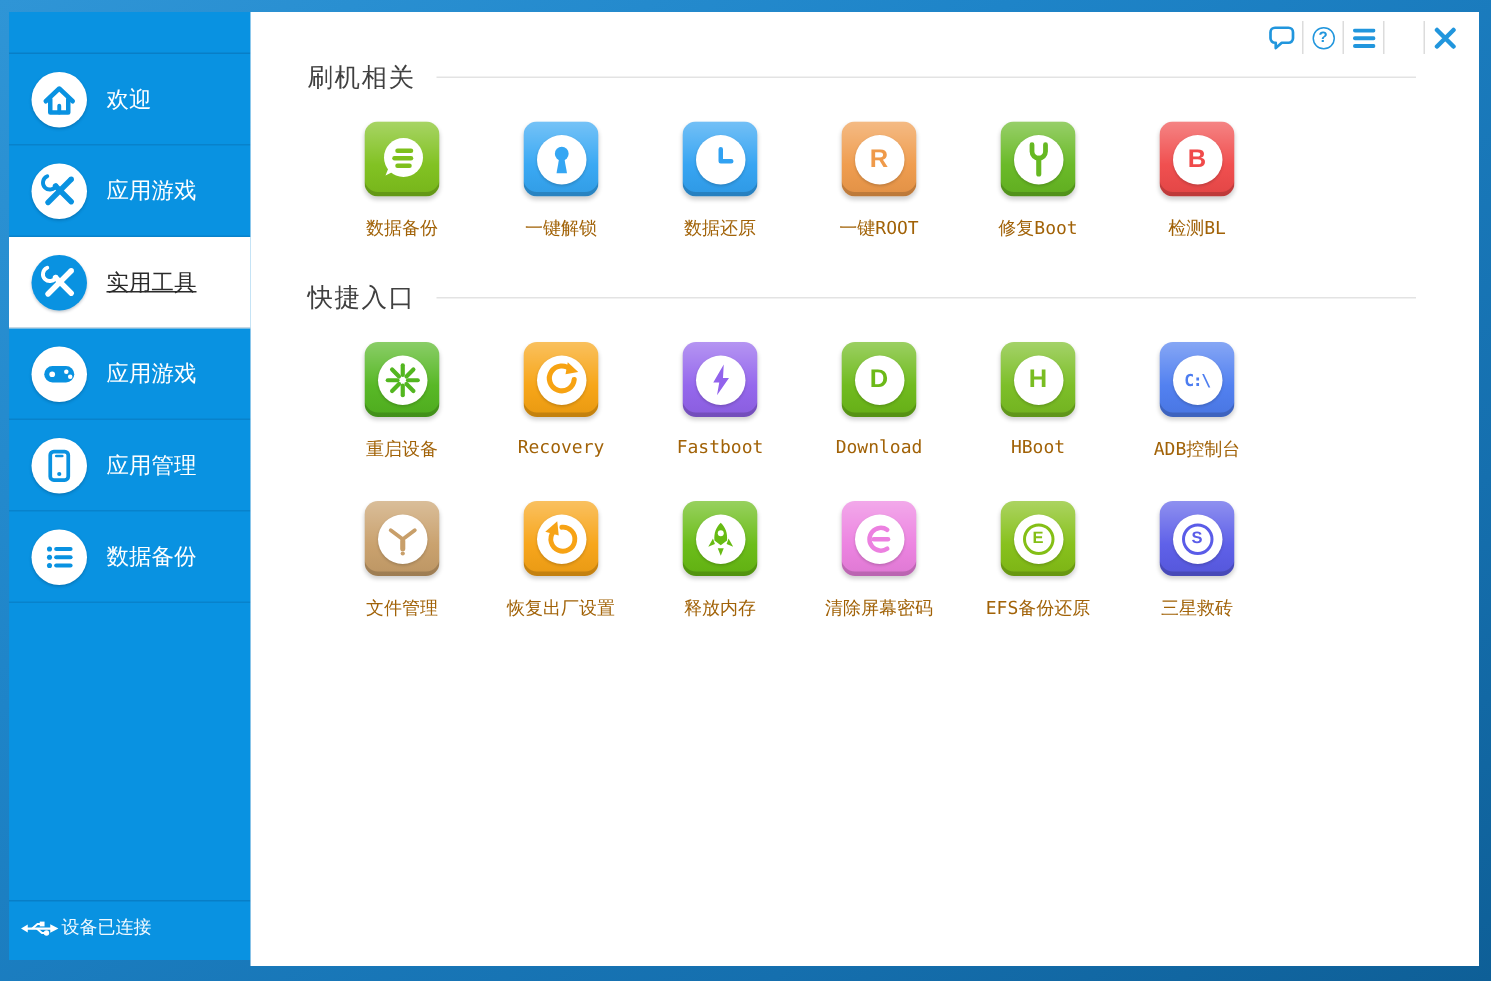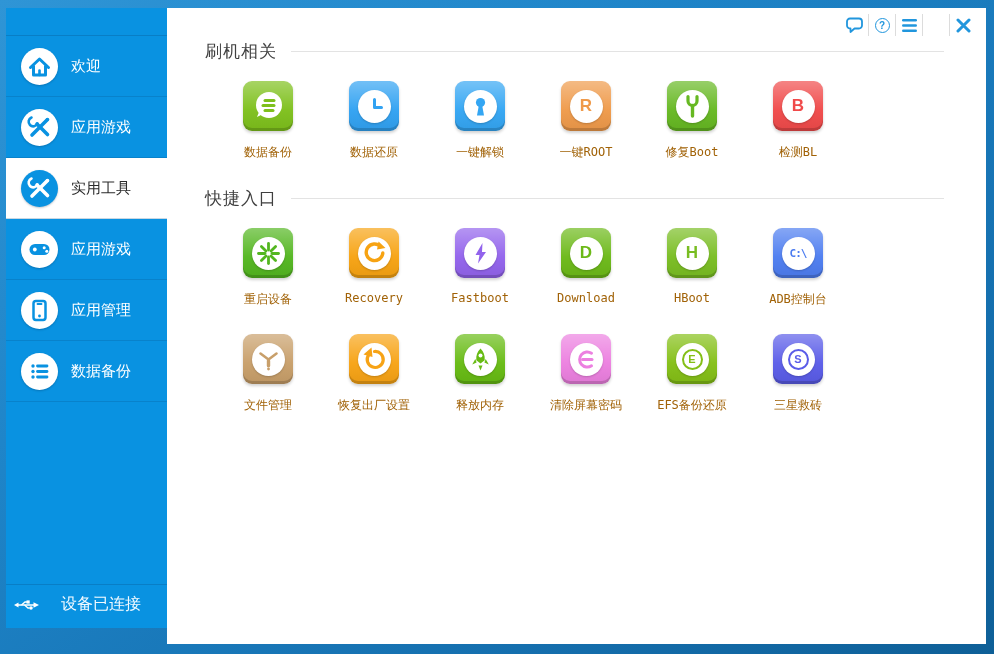--- a/index.html
+++ b/index.html
@@ -1,32 +1,32 @@
 <!DOCTYPE html>
 <html><head>
 <meta charset="utf-8">
 <style>
   html,body{margin:0;padding:0;background:#9db3c4;}
   *{box-sizing:border-box;}
   .window{position:relative;width:994px;height:654px;margin:0 auto;
     background:linear-gradient(145deg,#2f95d6 0%,#1e84c8 35%,#156fae 75%,#0e5f97 100%);
     font-family:"Liberation Sans",sans-serif;overflow:hidden;}
   
-  .sidebar{position:absolute;left:6px;top:8px;bottom:26px;width:161px;background:#0992e1;
+  .sidebar{position:absolute;left:6px;top:8px;bottom:14px;width:161px;background:#0992e1;
     display:flex;flex-direction:column;}
   .side-spacer{height:28px;border-bottom:1px solid rgba(6,74,128,.28);flex:none;}
   .side-item{height:61px;flex:none;display:flex;align-items:center;padding-left:15px;gap:13px;
     border-bottom:1px solid rgba(6,74,128,.22);cursor:pointer;color:#fff;font-size:15px;}
-  .side-item.selected{background:#fff;color:#2b2b2b;}
+  .side-item.selected{background:#fff;color:#2b2b2b;text-decoration:underline;}
   .side-icon{width:37px;height:37px;border-radius:50%;background:#fff;color:#0992e1;--bg:#fff;
     display:flex;align-items:center;justify-content:center;flex:none;box-shadow:0 1px 2px rgba(0,30,60,.25);}
   .side-item.selected .side-icon{background:#0992e1;color:#fff;--bg:#0992e1;}
   .side-flex{flex:1;}
   .side-status{flex:none;border-top:1px solid rgba(6,74,128,.28);padding:9px 10px 13px 8px;
-    display:flex;align-items:center;gap:22px;color:#f2faff;font-size:16px;}
+    display:flex;align-items:center;gap:2px;color:#f2faff;font-size:12px;}
   
   .main{position:absolute;left:167px;top:8px;right:8px;bottom:10px;background:#fff;overflow:hidden;}
   .titlebar{position:absolute;top:5px;right:10px;display:flex;align-items:center;height:24px;}
   .tb-btn{width:27px;height:22px;display:flex;align-items:center;justify-content:center;
     color:#2196dd;cursor:pointer;border-left:1px solid #dcdcdc;}
   .tb-btn:first-child{border-left:none;}
   .tb-help-ring{width:15px;height:15px;border:1.6px solid #2196dd;border-radius:50%;
     display:flex;align-items:center;justify-content:center;font-size:10px;font-weight:bold;}
   .tb-min-bar{width:13px;height:3px;background:#2196dd;border-radius:1px;margin-top:6px;}
   .content{padding:32px 42px 0 38px;}
@@ -197,40 +197,40 @@
         <g stroke="currentColor" stroke-width="3" stroke-linecap="round">
           <path d="M17 14.5h9"></path>
                       <path d="M15 19.5h11"></path>
                       <path d="M17 24.5h8"></path>
         </g>
                   </svg>
                 </div>
       </div>
       <div class="tool-label">数据备份</div>
             </div>
-            <div class="tool" style="--c: #31a2f2;">
-              <div class="tile">
-        <div class="circle">
-                  <svg width="33" height="33" viewBox="0 0 33 33">
-        <path d="M16.5 9.5v8h7" stroke="currentColor" fill="none" stroke-linecap="round" stroke-linejoin="round" stroke-width="3"></path>
-                  </svg>
-                </div>
-      </div>
-      <div class="tool-label">数据还原</div>
-            </div>
             <div class="tool" style="--c: #34a6f3;">
               <div class="tile">
         <div class="circle">
                   <svg width="33" height="33" viewBox="0 0 33 33">
         <circle cx="16.5" cy="12.5" r="4.6" fill="currentColor"></circle>
         <path d="M14.8 15.5L13 25.5h7l-1.8-10z" fill="currentColor"></path>
                   </svg>
                 </div>
       </div>
       <div class="tool-label">一键解锁</div>
+            </div>
+            <div class="tool" style="--c: #31a2f2;">
+              <div class="tile">
+        <div class="circle">
+                  <svg width="33" height="33" viewBox="0 0 33 33">
+        <path d="M16.5 9.5v8h7" stroke="currentColor" fill="none" stroke-linecap="round" stroke-linejoin="round" stroke-width="3"></path>
+                  </svg>
+                </div>
+      </div>
+      <div class="tool-label">数据还原</div>
             </div>
             <div class="tool" style="--c: #ef9a4a;">
               <div class="tile">
         <div class="circle">
                   <span class="glyph-letter">R</span>
                 </div>
       </div>
       <div class="tool-label">一键ROOT</div>
             </div>
             <div class="tool" style="--c: #66b822;">

